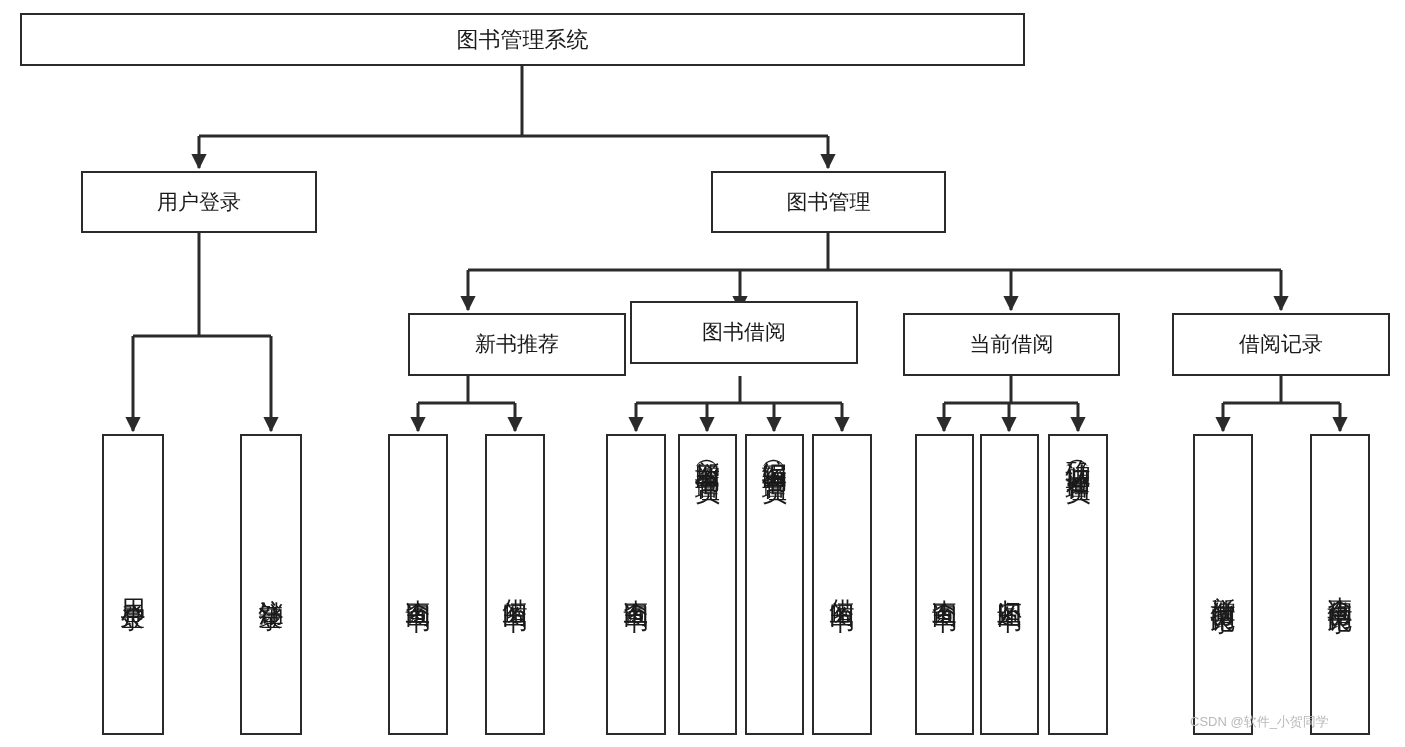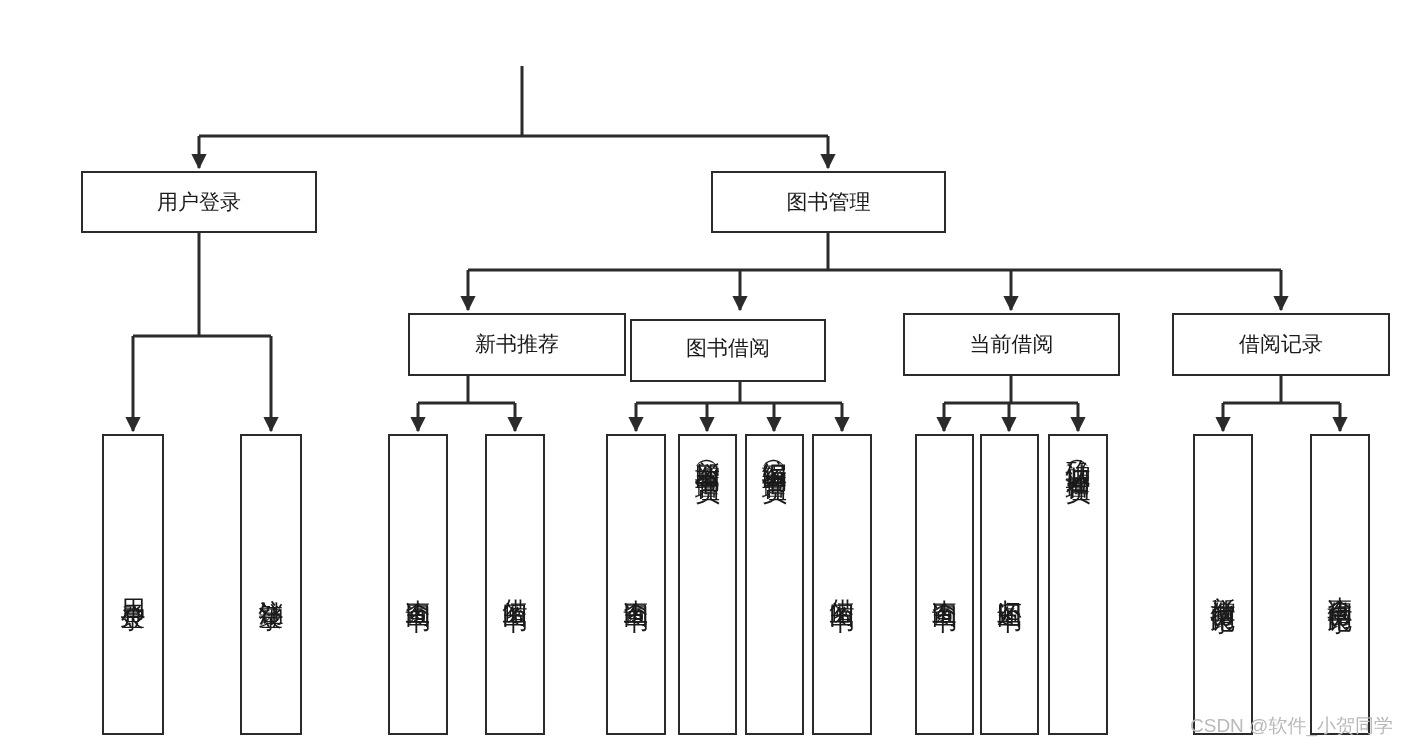--- a/index.html
+++ b/index.html
@@ -65,21 +65,21 @@
     white-space: nowrap;
   }
   .node.vert.mid {
     align-items: center;
     padding-top: 0;
   }
   .watermark {
     position: absolute;
     left: 1190px;
     top: 713px;
-    font-size: 19px;
+    font-size: 13px;
     color: #b9b9b9;
     white-space: nowrap;
     z-index: 5;
     font-family: "Liberation Sans", "DejaVu Sans", sans-serif;
   }
 </style>
 </head>
 <body>
 
 <div id="canvas">
@@ -127,32 +127,35 @@
       <path d="M 1009 403 L 1009 431" marker-end="url(#arrow)"></path>
       <path d="M 1078 403 L 1078 431" marker-end="url(#arrow)"></path>
 
       <path d="M 1281 376 L 1281 403"></path>
       <path d="M 1223 403 L 1340 403"></path>
       <path d="M 1223 403 L 1223 431" marker-end="url(#arrow)"></path>
       <path d="M 1340 403 L 1340 431" marker-end="url(#arrow)"></path>
     </g>
   </svg>
 
+  <div class="node horiz root" style="left:20px; top:13px; width:1005px; height:53px;">
+    <span class="label">图书管理系统</span>
+  </div>
 
   <div class="node horiz" style="left:81px; top:171px; width:236px; height:62px;">
     <span class="label">用户登录</span>
   </div>
   <div class="node horiz" style="left:711px; top:171px; width:235px; height:62px;">
     <span class="label">图书管理</span>
   </div>
 
   <div class="node horiz" style="left:360px; top:313px; width:218px; height:63px;margin-left:48px;">
     <span class="label">新书推荐</span>
   </div>
-  <div class="node horiz" style="left:630px; top:319px; width:196px; height:63px;font-family:Liberation Mono, monospace;">
+  <div class="node horiz" style="left:630px; top:301px; width:228px; height:63px;">
     <span class="label">图书借阅</span>
   </div>
   <div class="node horiz" style="left:1172px; top:313px; width:218px; height:63px;">
     <span class="label">借阅记录</span>
   </div>
   <div class="node horiz" style="left:903px; top:313px; width:217px; height:63px;">
     <span class="label">当前借阅</span>
   </div>
 
   <div class="node vert mid" style="left:102px; top:434px; width:62px; height:301px;">

